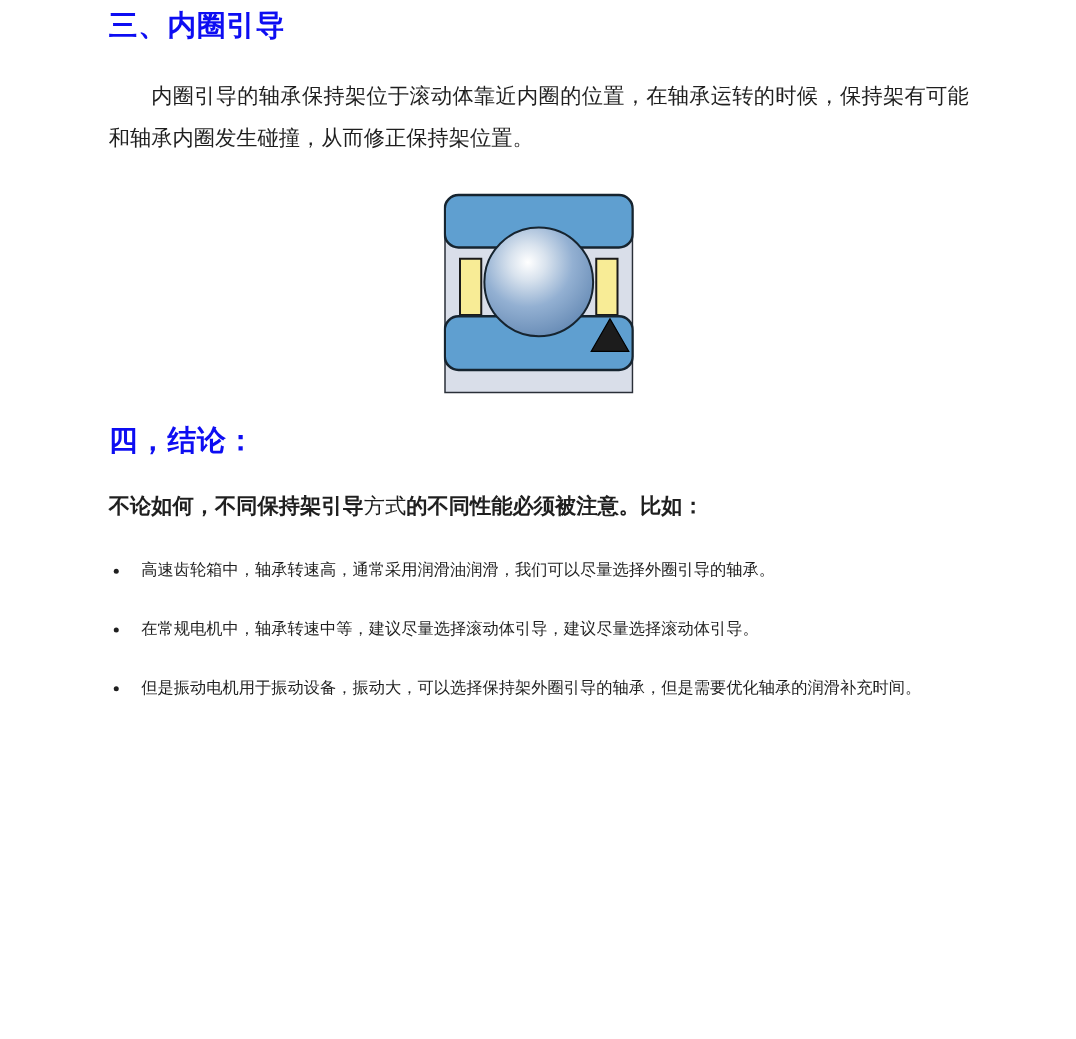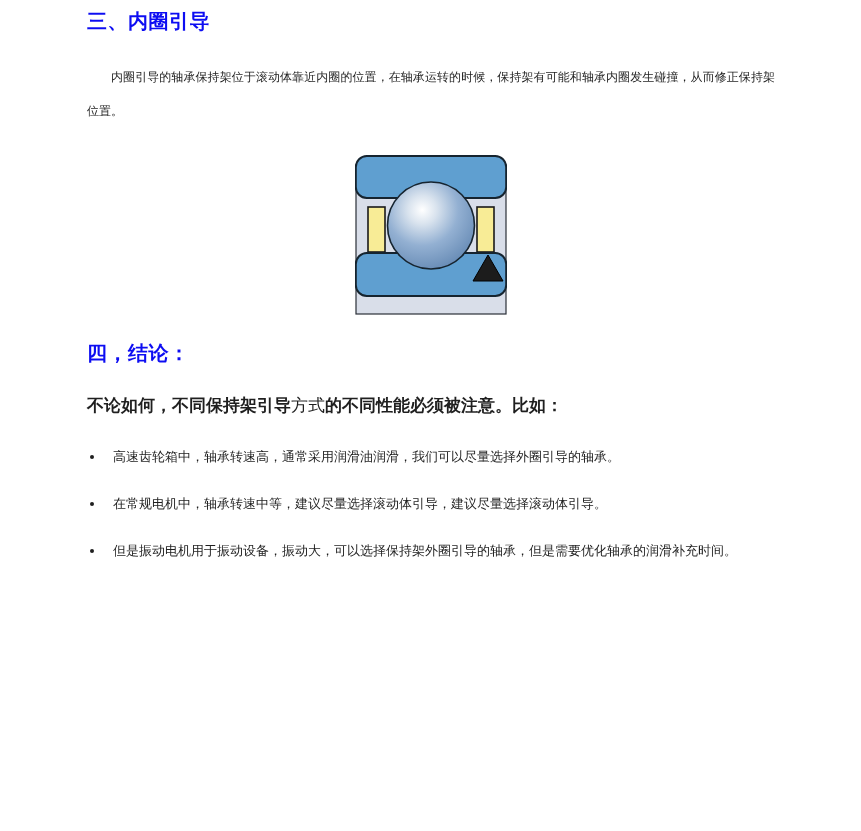--- a/index.html
+++ b/index.html
@@ -14,32 +14,32 @@
     color: #1f1f1f;
     overflow: hidden;
   }
   .article {
     padding: 10px 86px 30px 87px;
     box-sizing: border-box;
     width: 861px;
   }
   .section-heading {
     color: #0d0df2;
-    font-size: 20px;
+    font-size: 23px;
     font-weight: bold;
     line-height: 22px;
     margin: 0 0 28px 0;
     letter-spacing: 0.5px;
   }
   .section-heading.second {
     margin-top: 4px;
     margin-bottom: 26px;
   }
   .body-para {
-    font-size: 12px;
+    font-size: 17px;
     line-height: 34px;
     margin: 0 0 26px 0;
     text-indent: 2em;
     overflow-wrap: break-word;
     text-align: justify;
   }
   .body-para.advantage {
     margin-bottom: 32px;
   }
   .body-para.conclusion {

